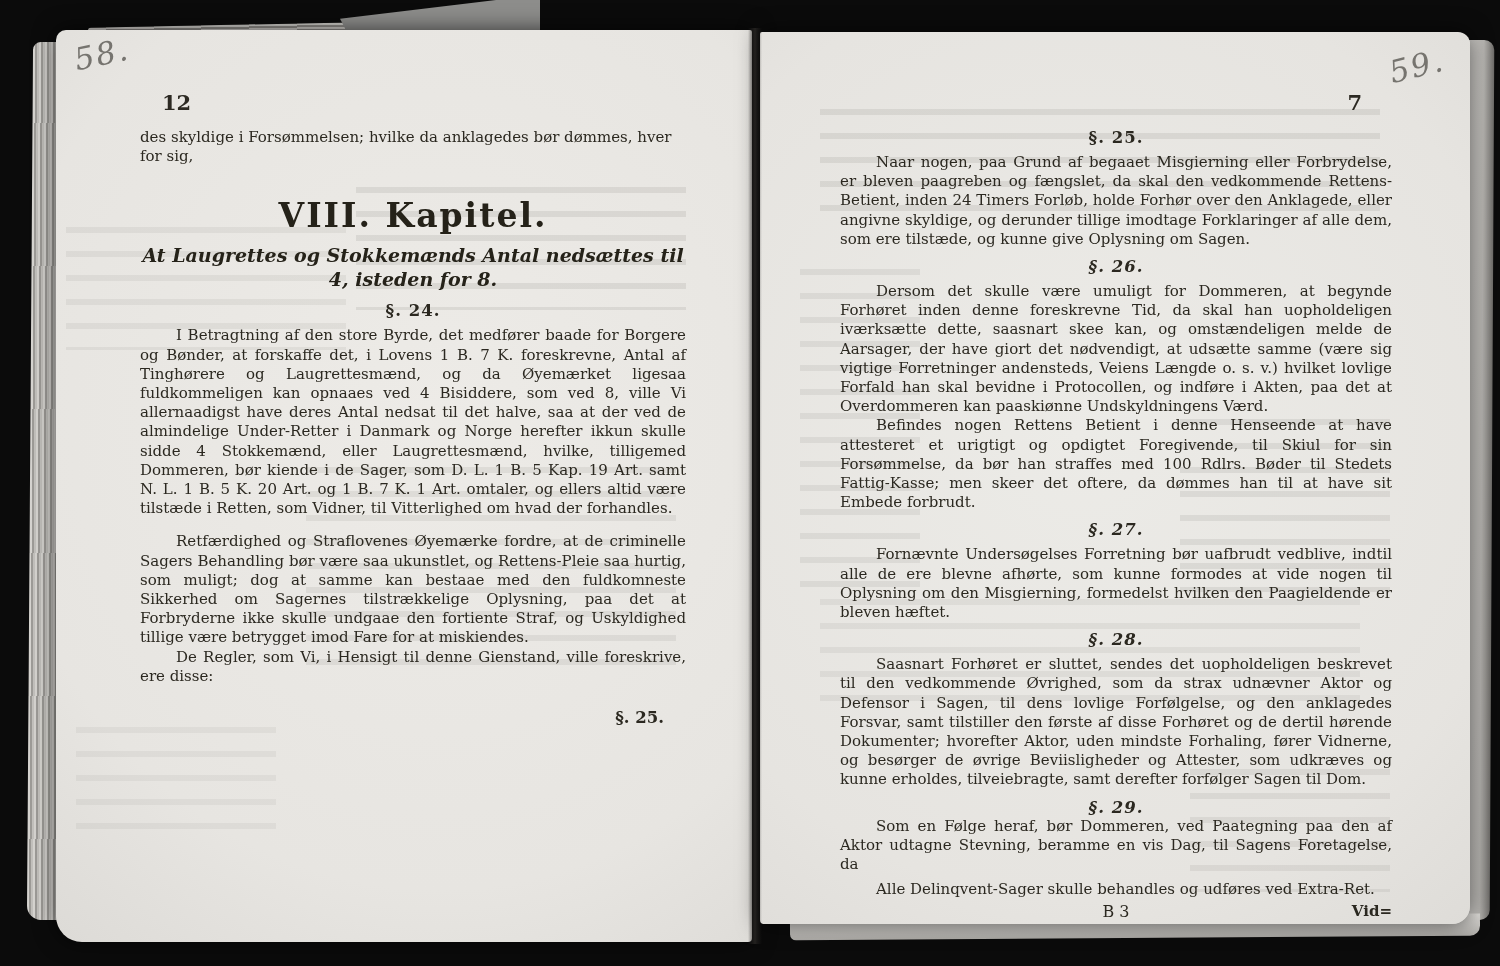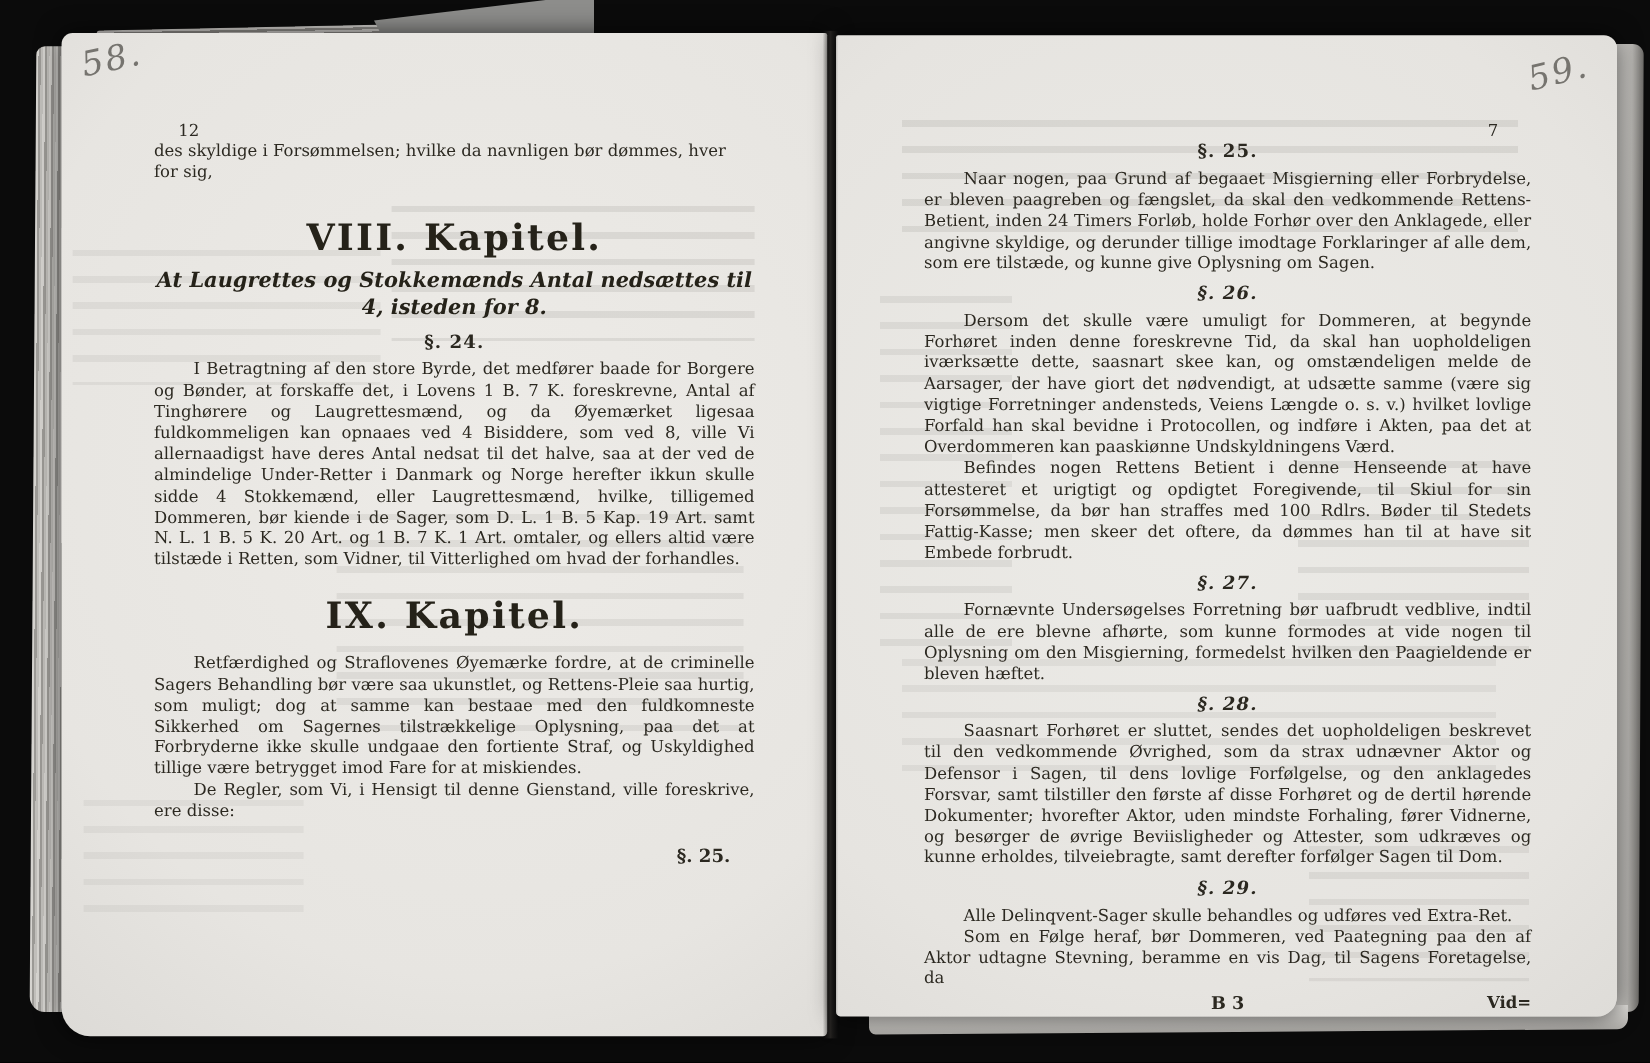--- a/index.html
+++ b/index.html
@@ -52,21 +52,21 @@
     left:760px;top:32px;width:710px;height:892px;
     background:radial-gradient(115% 95% at 45% 45%,#ecebe7 0%,#e6e4e0 55%,#dad8d4 85%,#cccac6 100%);
     border-radius:2px 12px 18px 4px;
   }
   .handwritten{
     position:absolute;color:#76746f;font-style:italic;font-size:31px;
     letter-spacing:2px;
   }
   .hand-left{left:18px;top:6px;transform:rotate(-12deg);}
   .hand-right{right:26px;top:16px;transform:rotate(-14deg);}
-  .pagenum{position:absolute;font-weight:normal;font-size:15px;color:#2c2922;margin-top:20px;}
+  .pagenum{position:absolute;font-weight:bold;font-size:21px;color:#2c2922;}
   .pagenum-left{left:106px;top:60px;}
   .pagenum-right{right:108px;top:58px;}
   .content{position:absolute;}
   .content-left{left:84px;top:98px;width:546px;}
   .content-right{left:80px;top:96px;width:552px;}
   .bodytext{
     font-size:15px;line-height:19.2px;text-align:justify;margin:0;
     color:#2b2820;
   }
   .indent{text-indent:36px;}
@@ -85,21 +85,21 @@
   }
   .sec-cue{
     font-size:16.5px;font-weight:bold;text-align:right;margin:0;
     padding-right:22px;color:#2b2820;
   }
   .sp-8{margin-top:8px;font-style:italic;} .sp-10{margin-top:10px;} .sp-6{margin-top:6px;}
   .sp-14{margin-top:14px;} .sp-22{margin-top:22px;} .sp-30{margin-top:30px;}
   .footer-line{position:relative;height:22px;margin-top:2px;}
   .sig-mark{
     position:absolute;left:0;right:0;text-align:center;
-    font-size:16px;font-weight:bold;color:#2b2820;
+    font-size:16px;font-weight:normal;color:#2b2820;
   }
   .catchword{
     position:absolute;right:0;font-size:15px;font-weight:bold;color:#2b2820;
   }
   
   .bleed{
     position:absolute;opacity:.5;filter:blur(.7px);pointer-events:none;
     background:repeating-linear-gradient(180deg,
       rgba(255,255,255,0) 0 7px,
       rgba(122,120,114,.30) 7px 13px,
@@ -129,29 +129,28 @@
   <div class="page page-left">
     <div class="bleed bl-1"></div>
     <div class="bleed bl-2"></div>
     <div class="bleed bl-3"></div>
     <div class="bleed bl-4"></div>
 
     <div class="handwritten hand-left">58.</div>
     <div class="pagenum pagenum-left">12</div>
 
     <div class="content content-left">
-      <p class="line">des skyldige i Forsømmelsen; hvilke da navnligen bør dømmes, hver for sig,</p>
+      <p class="line">des skyldige i Forsømmelsen; hvilke da anklagedes bør dømmes, hver for sig,</p>
 
       <h1 class="kapitel sp-30">VIII. Kapitel.</h1>
       <h2 class="subtitle sp-8">At Laugrettes og Stokkemænds Antal nedsættes til 4, isteden for 8.</h2>
 
       <h3 class="sec-head sp-10">§. 24.</h3>
       <p class="bodytext indent sp-6">I Betragtning af den store Byrde, det medfører baade for Borgere og Bønder, at forskaffe det, i Lovens 1 B. 7 K. foreskrevne, Antal af Tinghørere og Laugrettesmænd, og da Øyemærket ligesaa fuldkommeligen kan opnaaes ved 4 Bisiddere, som ved 8, ville Vi allernaadigst have deres Antal nedsat til det halve, saa at der ved de almindelige Under-Retter i Danmark og Norge herefter ikkun skulle sidde 4 Stokkemænd, eller Laugrettesmænd, hvilke, tilligemed Dommeren, bør kiende i de Sager, som D. L. 1 B. 5 Kap. 19 Art. samt N. L. 1 B. 5 K. 20 Art. og 1 B. 7 K. 1 Art. omtaler, og ellers altid være tilstæde i Retten, som Vidner, til Vitterlighed om hvad der forhandles.</p>
 
-      <h1 class="kapitel sp-22">IX. Kapitel.</h1>
 
       <p class="bodytext indent sp-14">Retfærdighed og Straflovenes Øyemærke fordre, at de criminelle Sagers Behandling bør være saa ukunstlet, og Rettens-Pleie saa hurtig, som muligt; dog at samme kan bestaae med den fuldkomneste Sikkerhed om Sagernes tilstrækkelige Oplysning, paa det at Forbryderne ikke skulle undgaae den fortiente Straf, og Uskyldighed tillige være betrygget imod Fare for at miskiendes.</p>
       <p class="bodytext indent">De Regler, som Vi, i Hensigt til denne Gienstand, ville foreskrive, ere disse:</p>
 
       <p class="sec-cue sp-22">§. 25.</p>
     </div>
   </div>
 
   <div class="page page-right">
     <div class="bleed br-1"></div>
@@ -171,22 +170,22 @@
       <p class="bodytext indent sp-6">Dersom det skulle være umuligt for Dommeren, at begynde Forhøret inden denne foreskrevne Tid, da skal han uopholdeligen iværksætte dette, saasnart skee kan, og omstændeligen melde de Aarsager, der have giort det nødvendigt, at udsætte samme (være sig vigtige Forretninger andensteds, Veiens Længde o. s. v.) hvilket lovlige Forfald han skal bevidne i Protocollen, og indføre i Akten, paa det at Overdommeren kan paaskiønne Undskyldningens Værd.</p>
       <p class="bodytext indent">Befindes nogen Rettens Betient i denne Henseende at have attesteret et urigtigt og opdigtet Foregivende, til Skiul for sin Forsømmelse, da bør han straffes med 100 Rdlrs. Bøder til Stedets Fattig-Kasse; men skeer det oftere, da dømmes han til at have sit Embede forbrudt.</p>
 
       <h3 class="sec-head sp-8">§. 27.</h3>
       <p class="bodytext indent sp-6">Fornævnte Undersøgelses Forretning bør uafbrudt vedblive, indtil alle de ere blevne afhørte, som kunne formodes at vide nogen til Oplysning om den Misgierning, formedelst hvilken den Paagieldende er bleven hæftet.</p>
 
       <h3 class="sec-head sp-8">§. 28.</h3>
       <p class="bodytext indent sp-6">Saasnart Forhøret er sluttet, sendes det uopholdeligen beskrevet til den vedkommende Øvrighed, som da strax udnævner Aktor og Defensor i Sagen, til dens lovlige Forfølgelse, og den anklagedes Forsvar, samt tilstiller den første af disse Forhøret og de dertil hørende Dokumenter; hvorefter Aktor, uden mindste Forhaling, fører Vidnerne, og besørger de øvrige Beviisligheder og Attester, som udkræves og kunne erholdes, tilveiebragte, samt derefter forfølger Sagen til Dom.</p>
 
       <h3 class="sec-head sp-8">§. 29.</h3>
+      <p class="bodytext indent">Som en Følge heraf, bør Dommeren, ved Paategning paa den af Aktor udtagne Stevning, beramme en vis Dag, til Sagens Foretagelse, da</p>
       <p class="bodytext indent sp-6">Alle Delinqvent-Sager skulle behandles og udføres ved Extra-Ret.</p>
-      <p class="bodytext indent">Som en Følge heraf, bør Dommeren, ved Paategning paa den af Aktor udtagne Stevning, beramme en vis Dag, til Sagens Foretagelse, da</p>
 
       <div class="footer-line">
         <span class="sig-mark">B 3</span>
         <span class="catchword">Vid=</span>
       </div>
     </div>
   </div>
 
   <div class="gutter"></div>
 </div>

